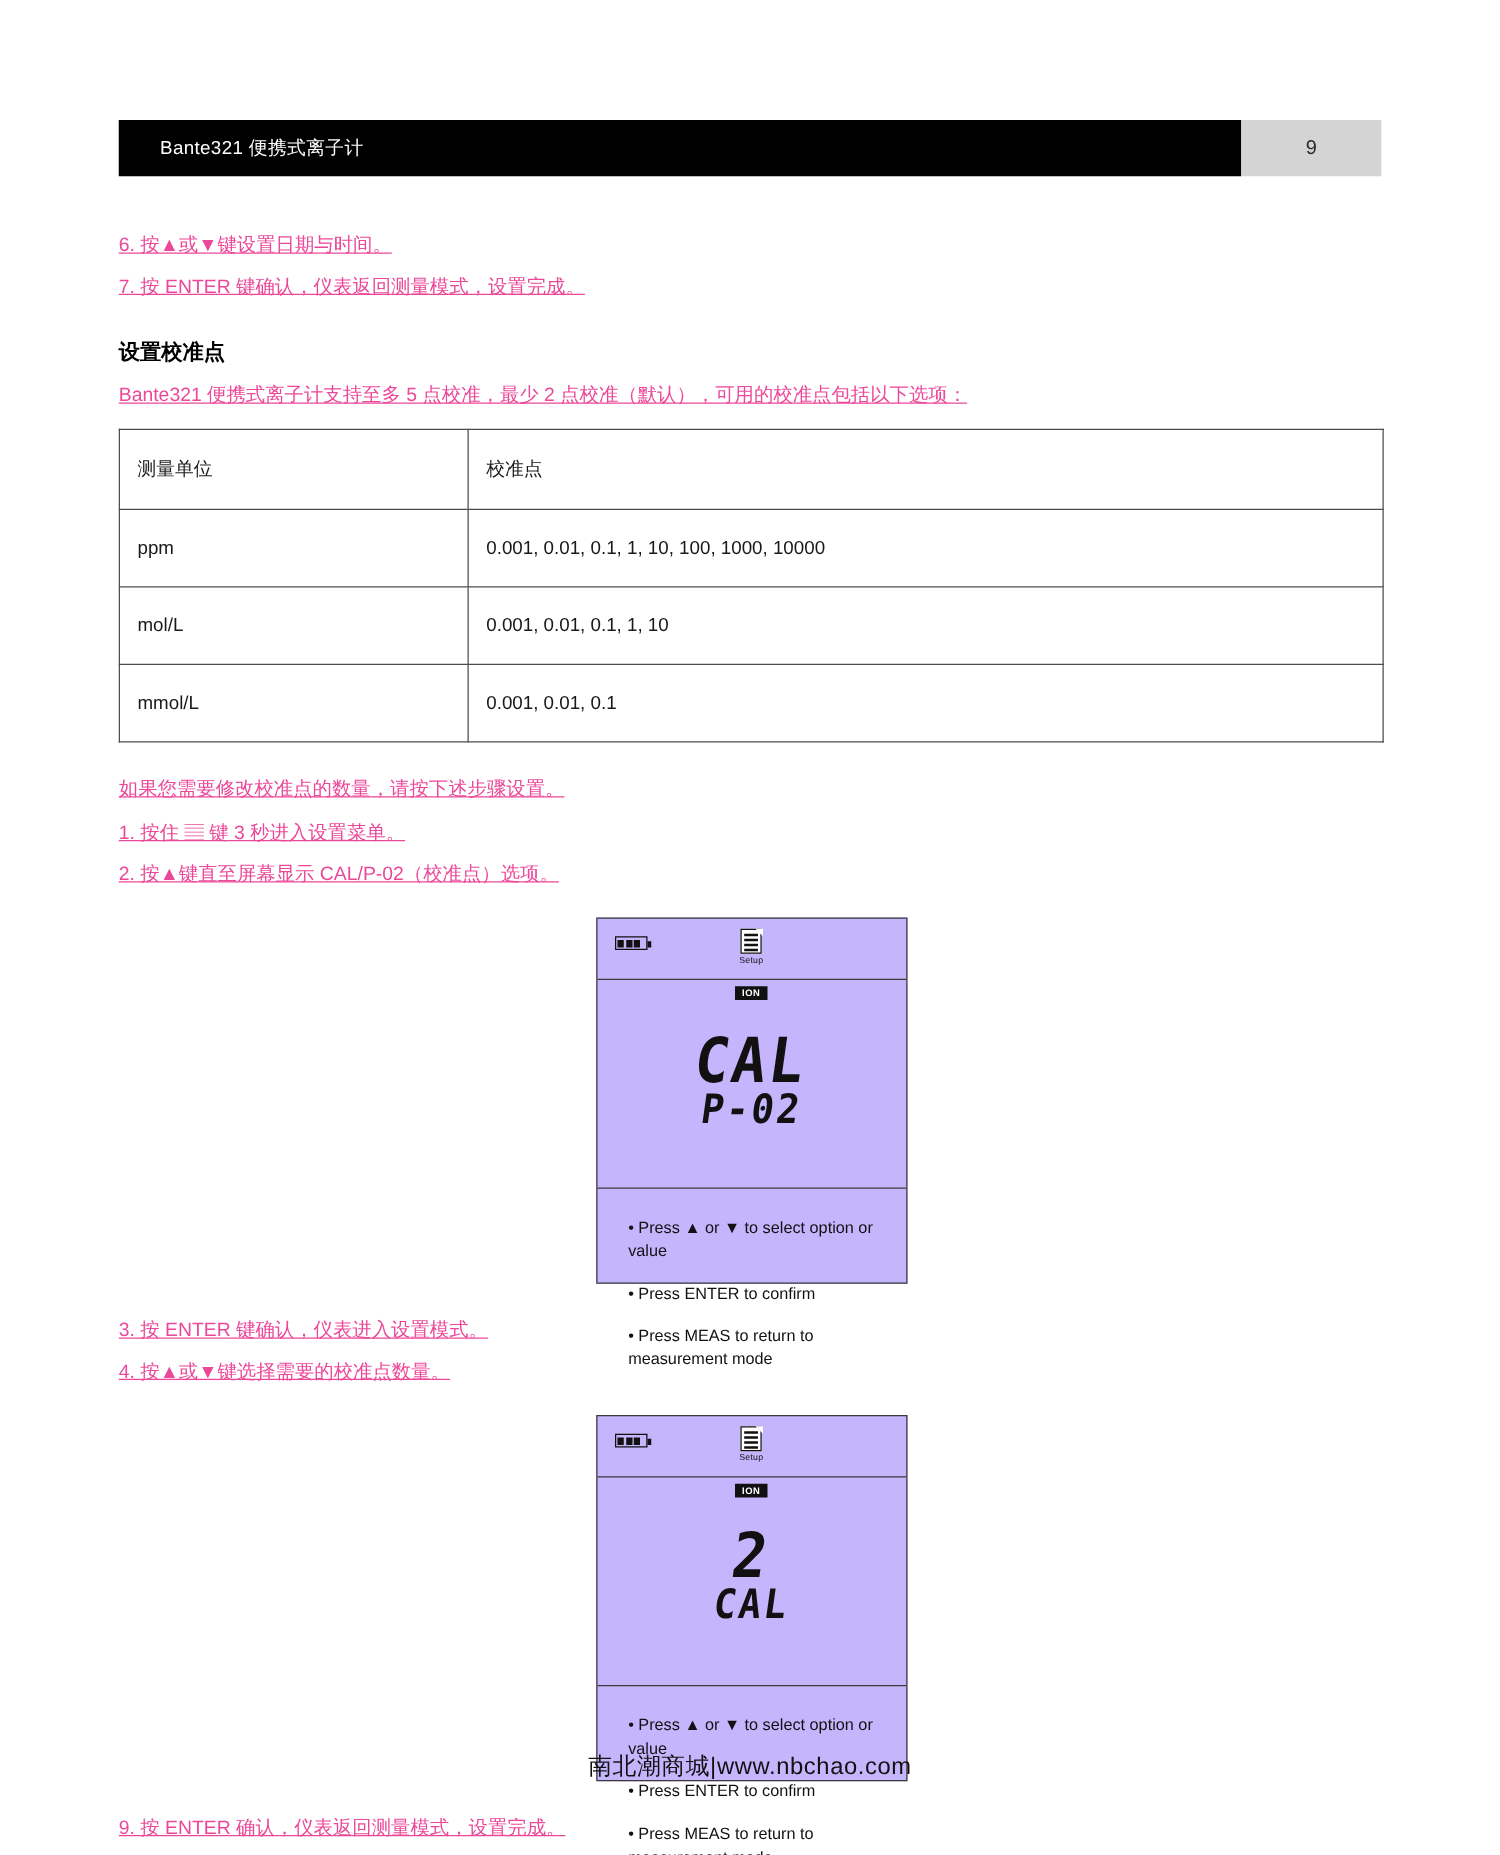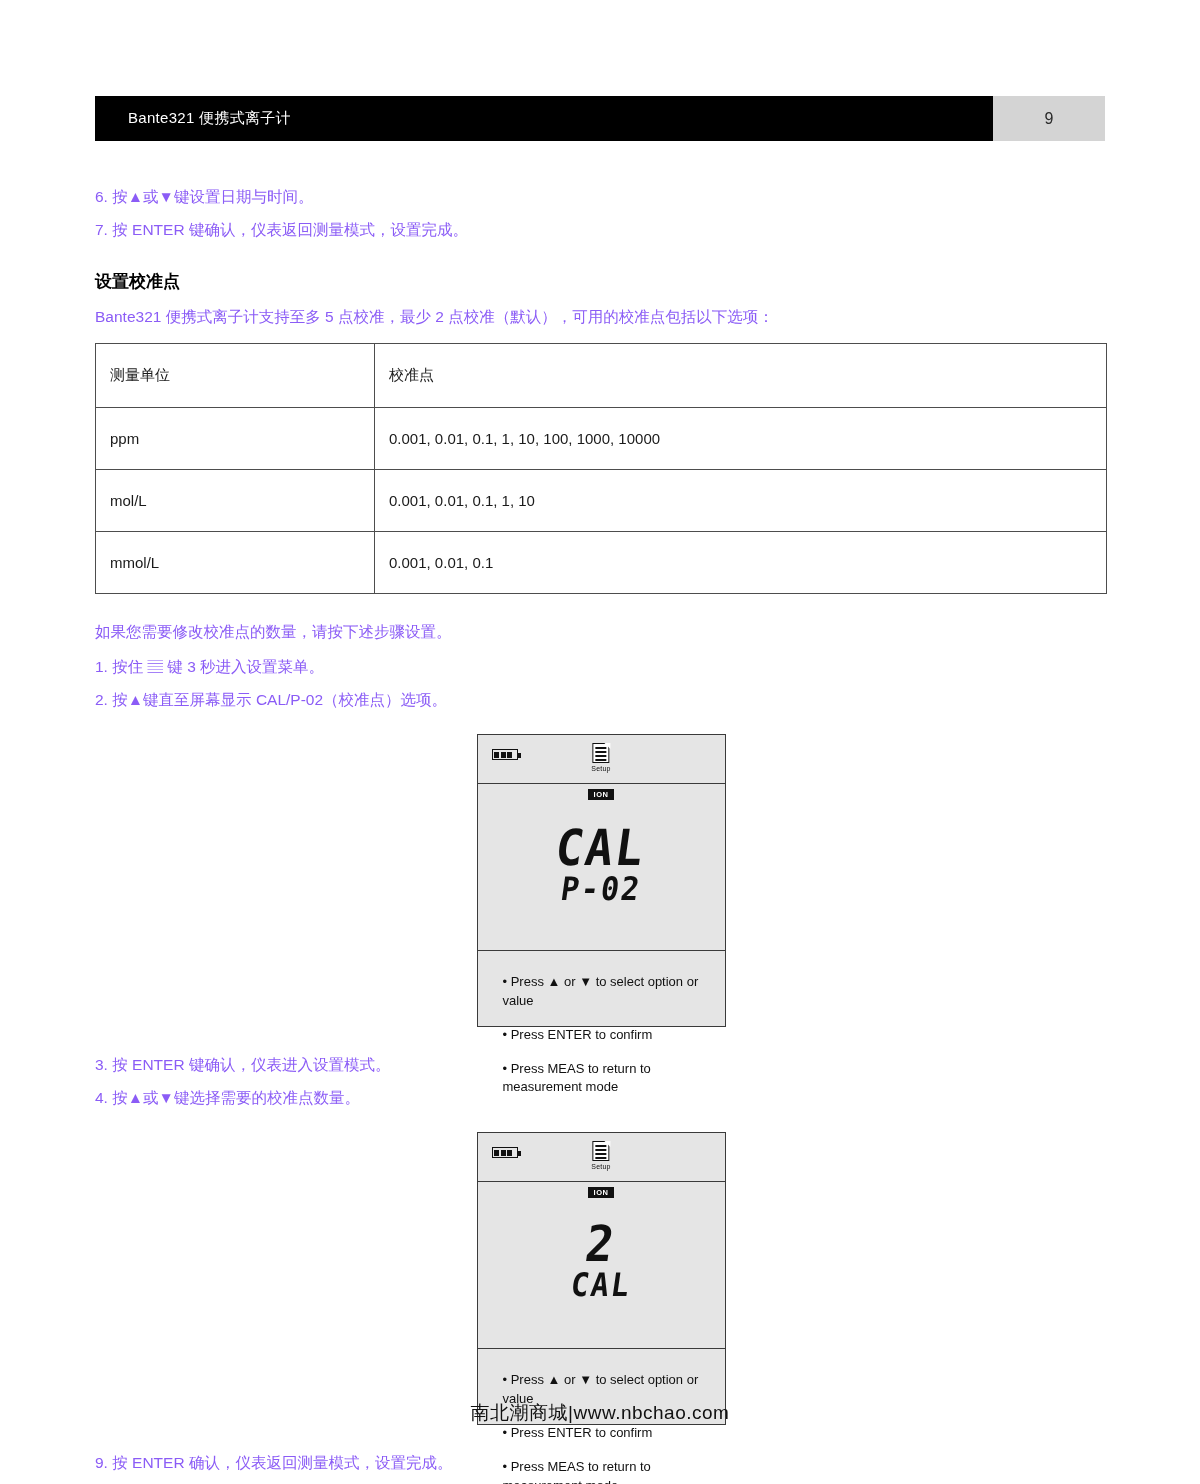--- a/index.html
+++ b/index.html
@@ -59,21 +59,22 @@
   .content {
     position: absolute;
     left: 95px;
     top: 185px;
     width: 1012px;
   }
   .para {
     font-size: 15.5px;
     line-height: 1.55;
     margin: 0 0 11px 0;
-    color: #8b5cf6;
+    color: #ec4899;
+    text-decoration: underline;
   }
   .para.step { margin-bottom: 9px; }
 
   h2.section-title {
     font-size: 17px;
     font-weight: bold;
     margin: 28px 0 12px 0;
     color: #000000;
   }
 
@@ -95,21 +96,21 @@
   table.cal-table th { font-weight: normal; }
   table.cal-table td:first-child, table.cal-table th:first-child {
     width: 250px;
   }
 
   
   .meter {
     width: 249px;
     height: 293px;
     border: 1px solid #3a3a3a;
-    background: #e5e5e5;
+    background: #c4b5fd;
     margin: 0 auto;
     position: relative;
     box-sizing: border-box;
   }
   .meter-top {
     position: relative;
     height: 48px;
   }
   .battery {
     position: absolute;

